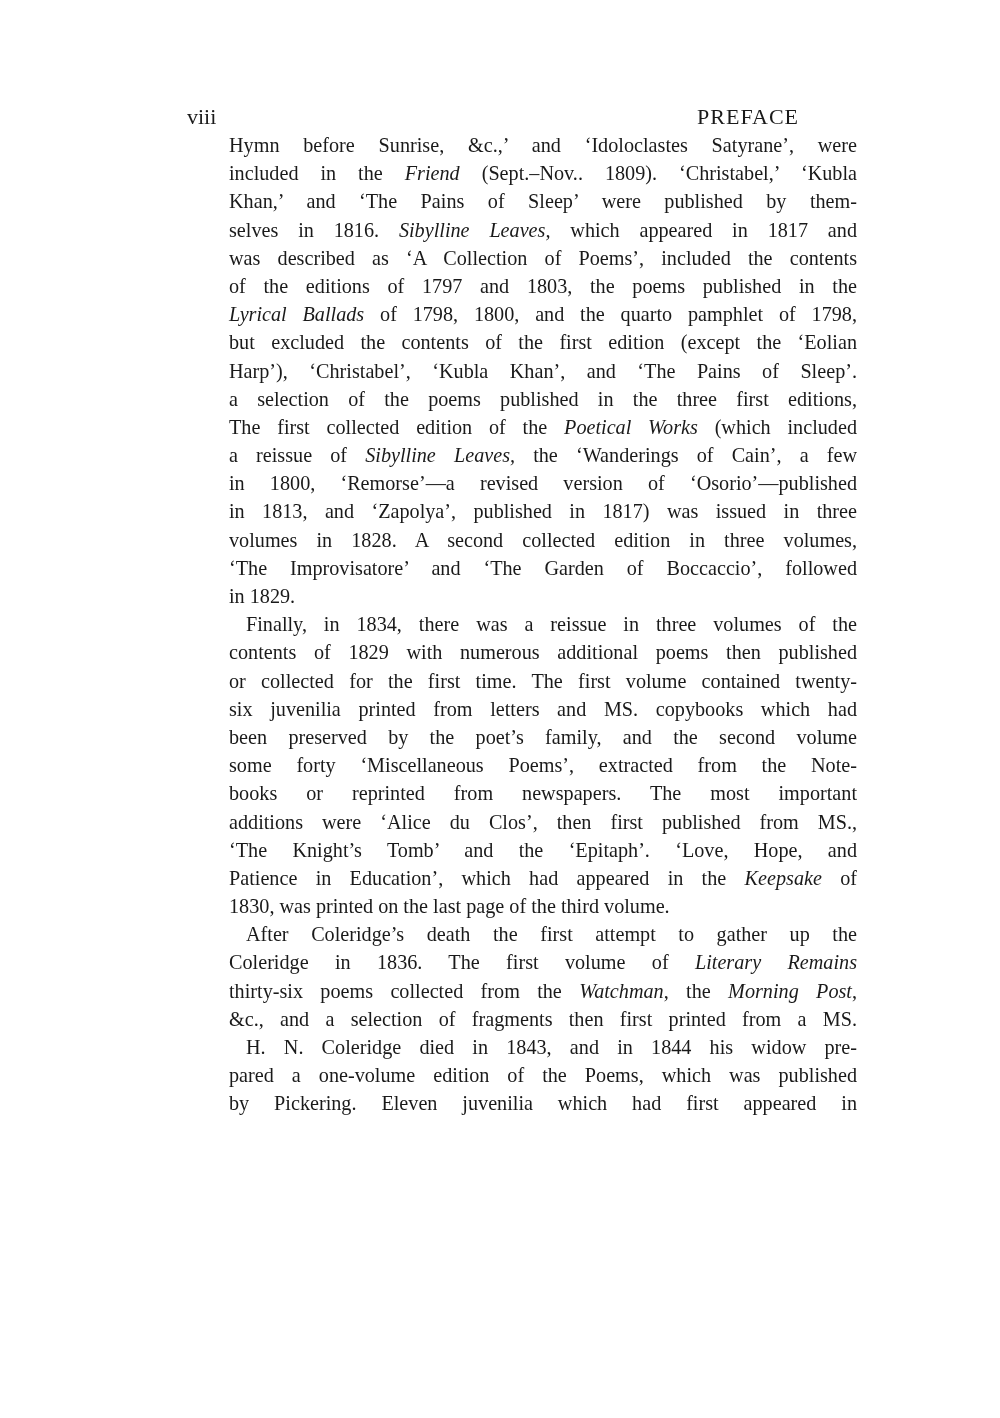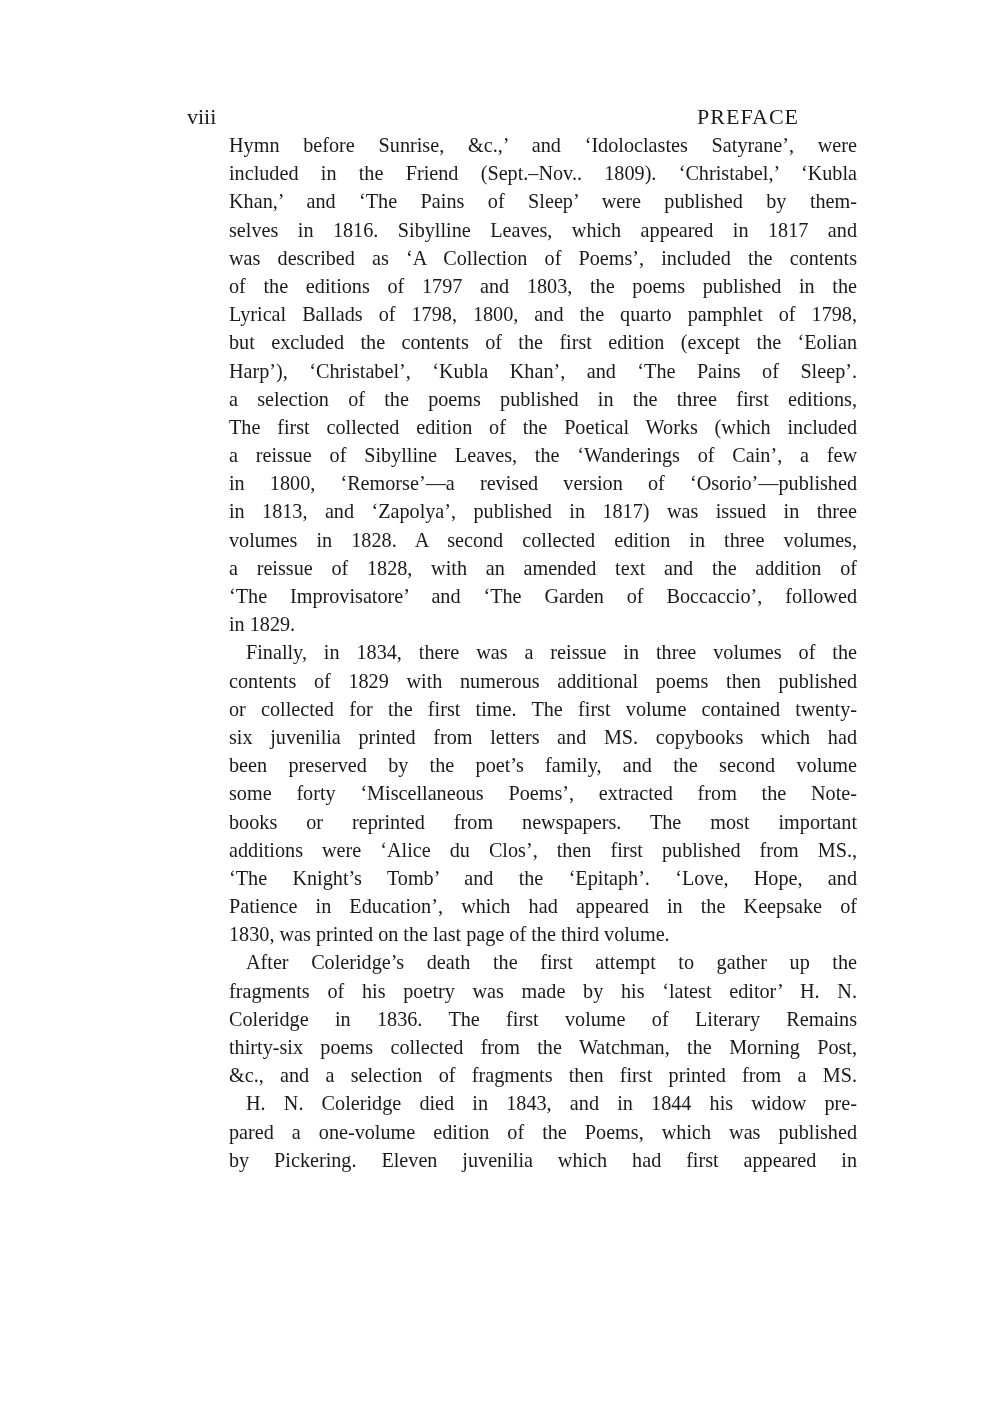--- a/index.html
+++ b/index.html
@@ -8,21 +8,21 @@
   .page { position: absolute; left: 187px; top: 84px; width: 628px; }
   .header { position: relative; height: 30px; margin-top: 20px; }
   .folio { position: absolute; left: 0; top: 0; font-size: 22px; }
   .running-title { position: absolute; left: 0; right: 16px; top: 0; text-align: right;
                    font-size: 22px; letter-spacing: 1px; padding-left: 30px; }
   .body { position: absolute; left: 0; top: 47px; width: 628px; margin-left: 42px; }
   .line { height: 28.2px; line-height: 28.2px; font-size: 20.2px; white-space: nowrap;
           text-align: justify; text-align-last: justify; }
   .line.last { text-align-last: left; }
   .line.indent { padding-left: 17px; }
-  .i { }
+  .i { font-style: italic; }
 </style>
 </head>
 <body>
 
 <div class="page">
   <div class="header">
     <span class="folio">viii</span>
     <span class="running-title">PREFACE</span>
   </div>
   <div class="body" id="body">
@@ -34,36 +34,34 @@
       <div class="line"><span>of the editions of 1797 and 1803, the poems published in the</span></div>
       <div class="line"><span class="i">Lyrical Ballads</span><span> of 1798, 1800, and the quarto pamphlet of 1798,</span></div>
       <div class="line"><span>but excluded the contents of the first edition (except the ‘Eolian</span></div>
       <div class="line"><span>Harp’), ‘Christabel’, ‘Kubla Khan’, and ‘The Pains of Sleep’.</span></div>
       <div class="line"><span>a selection of the poems published in the three first editions,</span></div>
       <div class="line"><span>The first collected edition of the </span><span class="i">Poetical Works</span><span> (which included</span></div>
       <div class="line"><span>a reissue of </span><span class="i">Sibylline Leaves,</span><span> the ‘Wanderings of Cain’, a few</span></div>
       <div class="line"><span>in 1800, ‘Remorse’—a revised version of ‘Osorio’—published</span></div>
       <div class="line"><span>in 1813, and ‘Zapolya’, published in 1817) was issued in three</span></div>
       <div class="line"><span>volumes in 1828.  A second collected edition in three volumes,</span></div>
-      <div class="line"><span>a reissue of 1828, with an amended text and the addition of</span></div>
       <div class="line"><span>‘The Improvisatore’ and ‘The Garden of Boccaccio’, followed</span></div>
       <div class="line last"><span>in 1829.</span></div>
       <div class="line indent"><span>Finally, in 1834, there was a reissue in three volumes of the</span></div>
       <div class="line"><span>contents of 1829 with numerous additional poems then published</span></div>
       <div class="line"><span>or collected for the first time.  The first volume contained twenty-</span></div>
       <div class="line"><span>six juvenilia printed from letters and MS. copybooks which had</span></div>
       <div class="line"><span>been preserved by the poet’s family, and the second volume</span></div>
       <div class="line"><span>some forty ‘Miscellaneous Poems’, extracted from the Note-</span></div>
       <div class="line"><span>books or reprinted from newspapers.  The most important</span></div>
       <div class="line"><span>additions were ‘Alice du Clos’, then first published from MS.,</span></div>
       <div class="line"><span>‘The Knight’s Tomb’ and the ‘Epitaph’.  ‘Love, Hope, and</span></div>
       <div class="line"><span>Patience in Education’, which had appeared in the </span><span class="i">Keepsake</span><span> of</span></div>
       <div class="line last"><span>1830, was printed on the last page of the third volume.</span></div>
       <div class="line indent"><span>After Coleridge’s death the first attempt to gather up the</span></div>
-      <div class="line"><span>fragments of his poetry was made by his ‘latest editor’ H. N.</span></div>
       <div class="line"><span>Coleridge in 1836.  The first volume of </span><span class="i">Literary Remains</span></div>
       <div class="line"><span>thirty-six poems collected from the </span><span class="i">Watchman</span><span>, the </span><span class="i">Morning Post</span><span>,</span></div>
       <div class="line"><span>&amp;c., and a selection of fragments then first printed from a MS.</span></div>
       <div class="line indent"><span>H. N. Coleridge died in 1843, and in 1844 his widow pre-</span></div>
       <div class="line"><span>pared a one-volume edition of the Poems, which was published</span></div>
       <div class="line"><span>by Pickering.  Eleven juvenilia which had first appeared in</span></div>
     </div>
 </div>
 
 </body></html>

